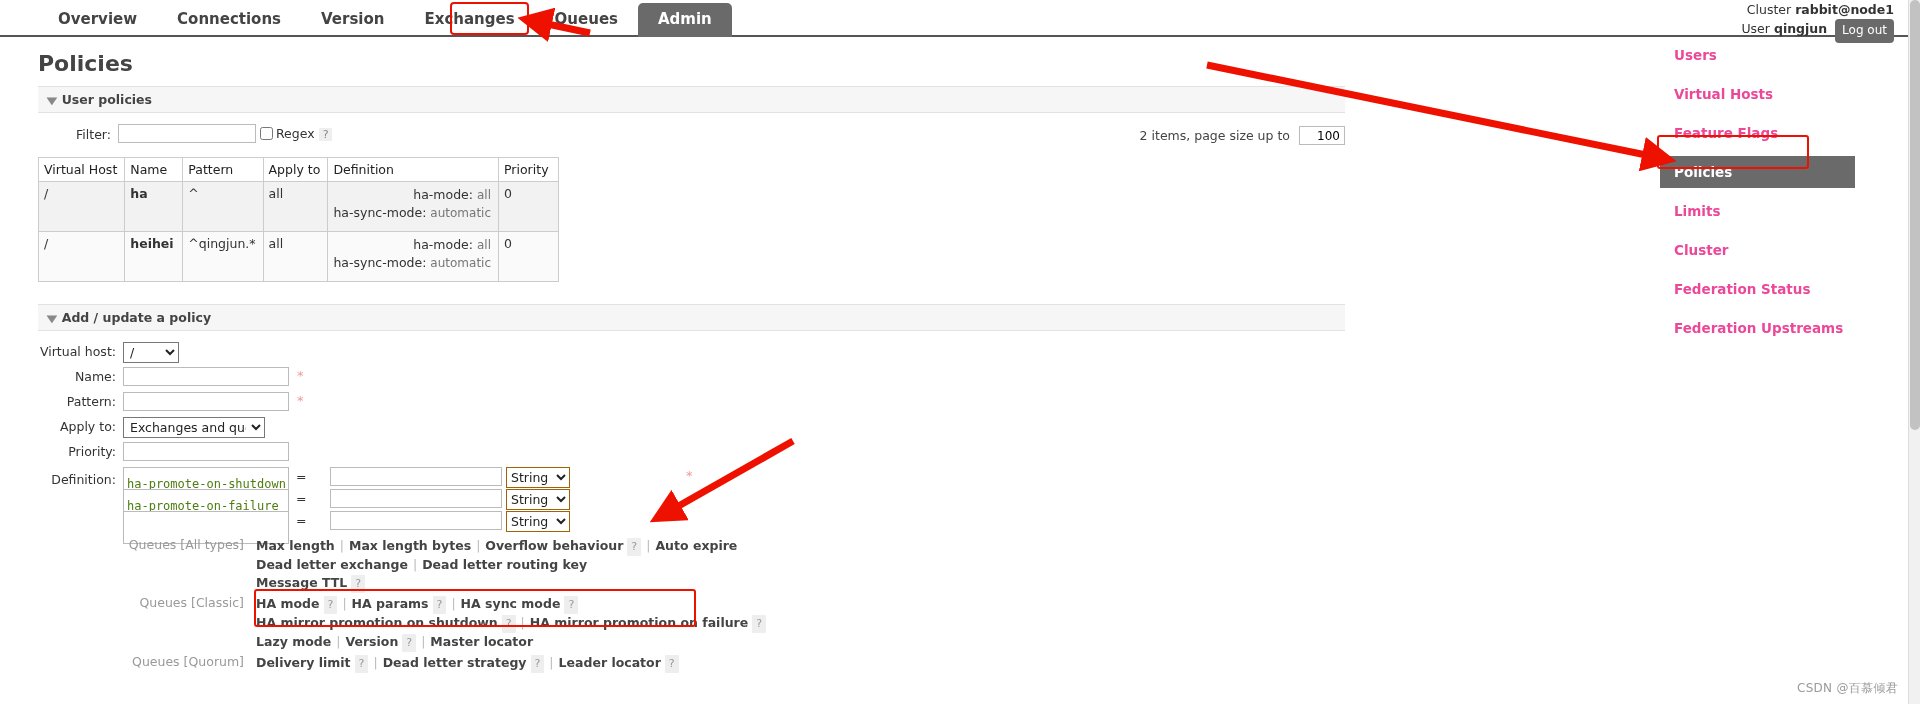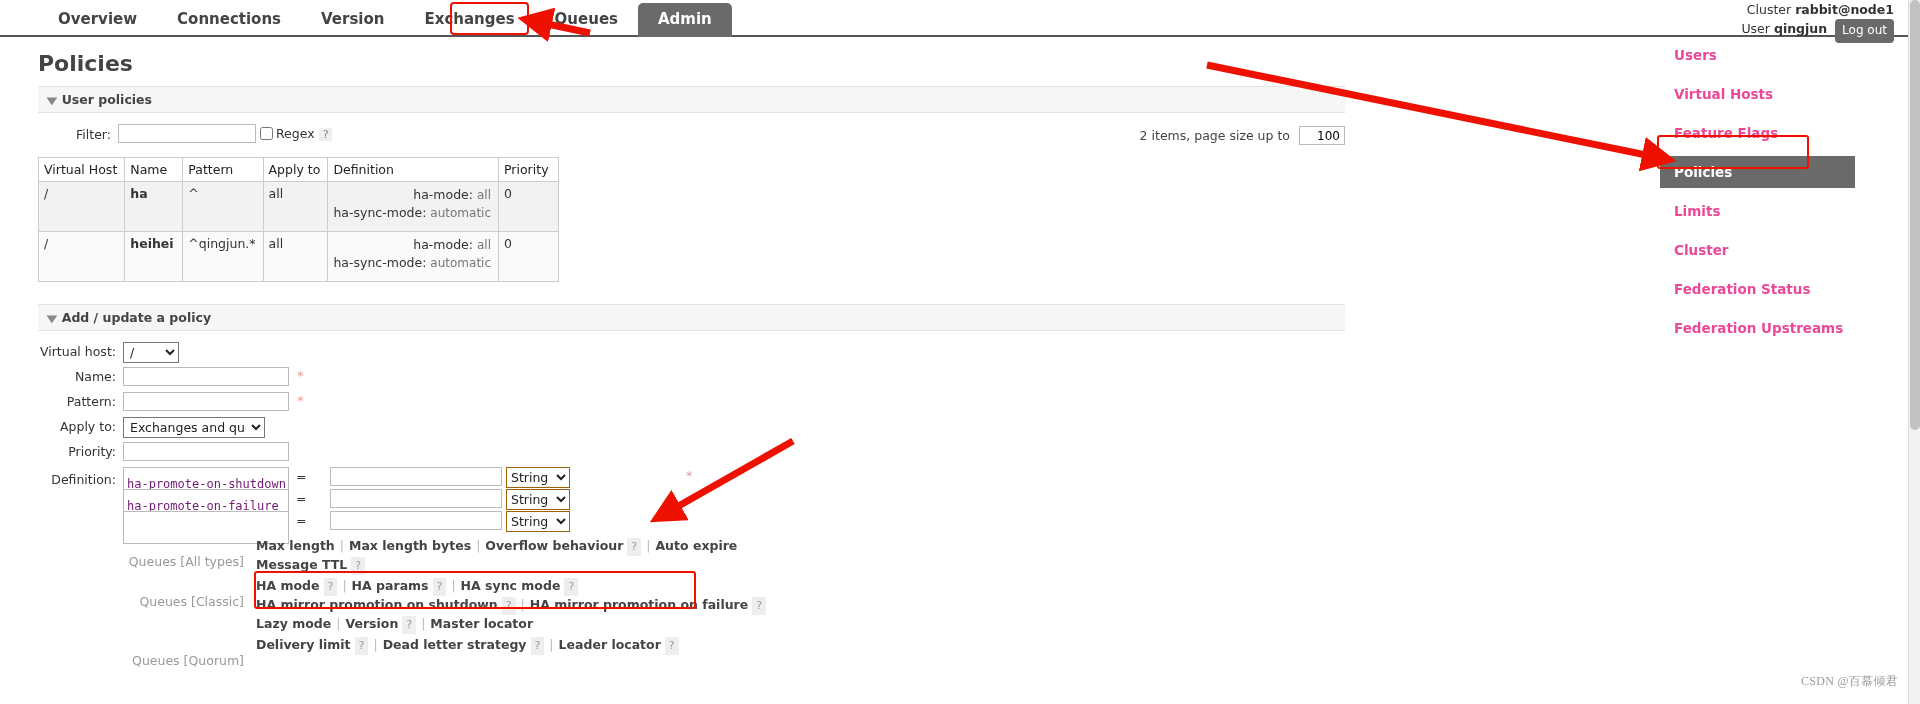--- a/index.html
+++ b/index.html
@@ -224,21 +224,21 @@
 
   .defgrid { margin-top: 1px; }
   .defline { position: relative; height: 20px; margin-bottom: 2px; }
   input.defkeyin {
     position: absolute; left: 85px; top: 0;
     width: 166px; height: 33px;
     border: 1px solid #bbb;
     font-size: 12px;
     font-family: "DejaVu Sans Mono", "Liberation Mono", monospace;
     padding: 1px 3px;
-    color: #701a75;
+    color: #4d7c0f;
   }
   .eq { position: absolute; left: 258px; top: 2px; color: #333; font-size: 12.5px; }
   input.defvalin {
     position: absolute; left: 292px; top: 0;
     width: 172px; height: 19px;
     border: 1px solid #bbb;
     font-size: 12px;
     padding: 1px 3px;
     font-family: "DejaVu Sans Mono", "Liberation Mono", monospace;
   }
@@ -249,21 +249,21 @@
     background: #fff;
     font-size: 12.5px;
     font-family: "DejaVu Sans", "Liberation Sans", sans-serif;
     color: #222;
   }
   .def-req { position: absolute; left: 648px; top: 1px; color: #f09a9a; font-size: 13px; }
 
   
   .linkgroup { position: relative; margin-top: 2px; }
   .lg-label {
-    position: absolute; left: 28px; top: 17px;
+    position: absolute; left: 28px; top: 0px;
     width: 178px; text-align: right;
     color: #999; font-size: 12.5px;
   }
   .lg-links {
     margin-left: 218px;
     font-size: 12.5px;
     line-height: 18px;
   }
   .lg-links a {
     color: #444; font-weight: bold; text-decoration: none;
@@ -328,25 +328,24 @@
 
   
   svg.arrows {
     position: absolute; left: 0; top: 0;
     width: 1920px; height: 704px;
     pointer-events: none;
   }
 
   .watermark {
     position: absolute;
-    right: 22px; bottom: 14px;
+    right: 22px; bottom: 7px;
     font-size: 12px;
     color: #9a9a9a;
     letter-spacing: .3px;
-    font-family: Liberation Serif, serif;
   }
 </style>
 </head>
 <body>
 
 <div id="page">
 
   <div class="topbar">
     <div class="nav" id="nav-host">
         <a href="#">Overview</a>
@@ -496,20 +495,21 @@
               <input type="text" class="defvalin" style="">
               <select class="typesel"><option>String</option><option>Number</option><option>Boolean</option><option>List</option></select>
             </div>
           </div>
 
         <div id="linkgroups" style="margin-top:6px">
             <div class="linkgroup">
               <div class="lg-label">Queues [All types]</div>
               <div class="lg-links">
                 <div><a href="#">Max length</a><span class="sep">|</span><a href="#">Max length bytes</a><span class="sep">|</span><a href="#">Overflow behaviour</a><span class="qmark">?</span><span class="sep">|</span><a href="#">Auto expire</a></div>
+                <div><a href="#">Dead letter exchange</a><span class="sep">|</span><a href="#">Dead letter routing key</a></div>
                 <div><a href="#">Message TTL</a><span class="qmark">?</span></div>
               </div>
             </div>
             <div class="linkgroup">
               <div class="lg-label">Queues [Classic]</div>
               <div class="lg-links">
                 <div><a href="#">HA mode</a><span class="qmark">?</span><span class="sep">|</span><a href="#">HA params</a><span class="qmark">?</span><span class="sep">|</span><a href="#">HA sync mode</a><span class="qmark">?</span></div>
                 <div><a href="#">HA mirror promotion on shutdown</a><span class="qmark">?</span><span class="sep">|</span><a href="#">HA mirror promotion on failure</a><span class="qmark">?</span></div>
                 <div><a href="#">Lazy mode</a><span class="sep">|</span><a href="#">Version</a><span class="qmark">?</span><span class="sep">|</span><a href="#">Master locator</a></div>
               </div>

